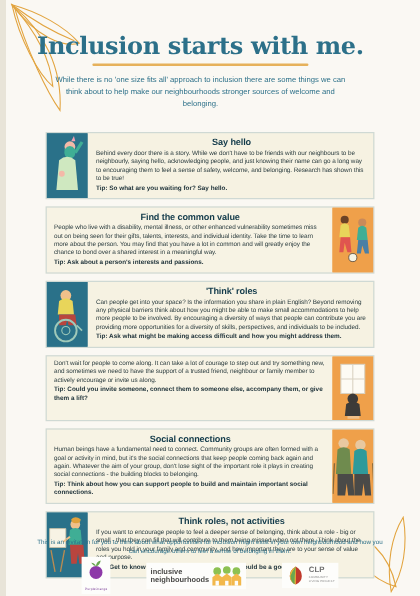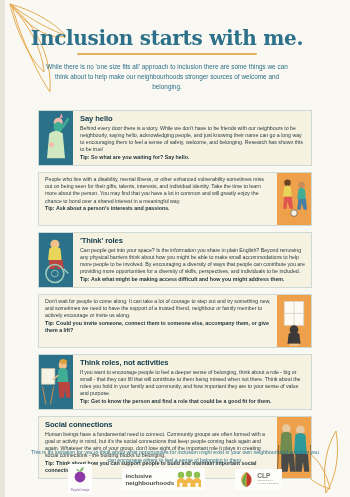--- a/index.html
+++ b/index.html
@@ -83,20 +83,21 @@
     flex: 1 1 auto;
     padding: 3px 5px 4px 6px;
   }
   .card-body.left-pad { padding-left: 7px; }
   .h {
     font-size: 7.6px;
     font-weight: bold;
     color: #123a4a;
     margin-bottom: 1.5px;
     letter-spacing: -0.1px;
+    text-align: center;
   }
   .p {
     font-size: 5.3px;
     line-height: 7.2px;
     color: #2b3c3f;
     letter-spacing: -0.05px;
   }
   .tip {
     font-size: 5.3px;
     line-height: 7.2px;
@@ -201,20 +202,21 @@
           <circle cx="11" cy="9" r="3" fill="#6b4226"></circle>
           <path d="M8 13 q3-3 6 0 l1 9 h-8z" fill="#e8d55a"></path>
           <path d="M8 22 l-1 11 h3 l1-7 2 7h3 l-1-11z" fill="#e0554f"></path>
           <circle cx="24" cy="11" r="3" fill="#c98a5a"></circle>
           <path d="M21 15 q3-3 6 0 l1 9 h-8z" fill="#3fae95"></path>
           <path d="M21 24 l-1 10h3l1-6 2 6h3 l-1-10z" fill="#4a7fa5"></path>
           <circle cx="17" cy="37" r="3" fill="#f7f3e4" stroke="#333" stroke-width=".5"></circle>
         </svg>
       </div>
       <div class="card-body">
+        <div class="h">Find the common value</div>
         <div class="p">People who live with a disability, mental illness, or other enhanced vulnerability sometimes miss out on being seen for their gifts, talents, interests, and individual identity.  Take the time to learn more about the person. You may find that you have a lot in common and will greatly enjoy the chance to bond over a shared interest in a meaningful way.</div>
         <div class="tip">Tip: Ask about a person's interests and passions.</div>
       </div>
     </div>
 
     <div class="card">
       <div class="card-img bg-teal">
         <svg viewBox="0 0 34 48" width="34" height="100%" preserveAspectRatio="xMidYMid slice">
           <rect width="34" height="48" fill="#2a7189"></rect>
           <circle cx="16" cy="10" r="4" fill="#f0c08a"></circle>
@@ -239,60 +241,60 @@
           <rect x="8" y="6" width="18" height="22" fill="#fdfbf4" stroke="#d9d2c2" stroke-width=".8"></rect>
           <path d="M17 6 v22 M8 17 h18" stroke="#d9d2c2" stroke-width=".8"></path>
           <circle cx="17" cy="32" r="4" fill="#3c3a38"></circle>
           <path d="M12 36 q5-4 10 0 l1 9 h-12z" fill="#3c3a38"></path>
           <path d="M13 45 h9 v2 h-9z" fill="#f0c08a"></path>
         </svg>
       </div>
       <div class="card-body">
         <div class="p">Don't wait for people to come along. It can take a lot of courage to step out and try something new, and sometimes we need to have the support of a trusted friend, neighbour or family member to actively encourage or invite us along.</div>
         <div class="tip">Tip: Could you invite someone, connect them to someone else, accompany them, or give them a lift?</div>
+      </div>
+    </div>
+
+    <div class="card alt">
+      <div class="card-img bg-orange right">
+        <svg viewBox="0 0 34 48" width="34" height="100%" preserveAspectRatio="xMidYMid slice">
+          <rect width="34" height="48" fill="#efa04a"></rect>
+          <circle cx="11" cy="9" r="3.4" fill="#e8c8a0"></circle>
+          <path d="M7 13 q4-3 8 0 l1 16 h-10z" fill="#6f8b4e"></path>
+          <path d="M7 29 h10 l1 14 h-4 l-1-8-1 8 h-5z" fill="#4a4a48"></path>
+          <circle cx="22" cy="10" r="3.4" fill="#e8c8a0"></circle>
+          <path d="M18 14 q4-3 8 0 l1 15 h-10z" fill="#2f9a9a"></path>
+          <path d="M18 29 h10 l1 14 h-4 l-1-8-1 8 h-5z" fill="#4a4a48"></path>
+          <path d="M5 22 l-1 20 M30 22 l1 20" stroke="#8a6a3a" stroke-width=".9" fill="none"></path>
+        </svg>
+      </div>
+      <div class="card-body">
+        <div class="h">Social connections</div>
+        <div class="p">Human beings have a fundamental need to connect. Community groups are often formed with a goal or activity in mind, but it's the social connections that keep people coming back again and again. Whatever the aim of your group, don't lose sight of the important role it plays in creating social connections - the building blocks to belonging.</div>
+        <div class="tip">Tip: Think about how you can support people to build and maintain important social connections.</div>
       </div>
     </div>
 
     <div class="card">
       <div class="card-img bg-teal">
         <svg viewBox="0 0 34 48" width="34" height="100%" preserveAspectRatio="xMidYMid slice">
           <rect width="34" height="48" fill="#2a7189"></rect>
           <path d="M4 12 h12 v14 h-12z" fill="#f7f3e4" stroke="#c8bfa4" stroke-width=".6"></path>
           <path d="M5 28 l3 16 M15 28 l-3 16" stroke="#b98b52" stroke-width="1"></path>
           <circle cx="23" cy="9" r="3.6" fill="#f0c08a"></circle>
           <path d="M20 5 q3-3 7 0 q0 3-3.5 3 q-3.5 0-3.5-3z" fill="#e0a23c"></path>
           <path d="M19 13 q4-3 8 0 l1 11 h-10z" fill="#3fae95"></path>
           <path d="M19 24 h10 l1 14 h-4 l-1-8 -1 8 h-4z" fill="#b9453e"></path>
           <path d="M19 18 l-5 4" stroke="#f0c08a" stroke-width="1.4"></path>
         </svg>
       </div>
       <div class="card-body left-pad">
         <div class="h">Think roles, not activities</div>
         <div class="p">If you want to encourage people to feel a deeper sense of belonging, think about a role - big or small - that they can fill that will contribute to them being missed when not there. Think about the roles you hold in your family and community, and how important they are to your sense of value and purpose.</div>
         <div class="tip">Tip: Get to know the person and find a role that could be a good fit for them.</div>
-      </div>
-    </div>
-
-    <div class="card alt">
-      <div class="card-img bg-orange right">
-        <svg viewBox="0 0 34 48" width="34" height="100%" preserveAspectRatio="xMidYMid slice">
-          <rect width="34" height="48" fill="#efa04a"></rect>
-          <circle cx="11" cy="9" r="3.4" fill="#e8c8a0"></circle>
-          <path d="M7 13 q4-3 8 0 l1 16 h-10z" fill="#6f8b4e"></path>
-          <path d="M7 29 h10 l1 14 h-4 l-1-8-1 8 h-5z" fill="#4a4a48"></path>
-          <circle cx="22" cy="10" r="3.4" fill="#e8c8a0"></circle>
-          <path d="M18 14 q4-3 8 0 l1 15 h-10z" fill="#2f9a9a"></path>
-          <path d="M18 29 h10 l1 14 h-4 l-1-8-1 8 h-5z" fill="#4a4a48"></path>
-          <path d="M5 22 l-1 20 M30 22 l1 20" stroke="#8a6a3a" stroke-width=".9" fill="none"></path>
-        </svg>
-      </div>
-      <div class="card-body">
-        <div class="h">Social connections</div>
-        <div class="p">Human beings have a fundamental need to connect. Community groups are often formed with a goal or activity in mind, but it's the social connections that keep people coming back again and again. Whatever the aim of your group, don't lose sight of the important role it plays in creating social connections - the building blocks to belonging.</div>
-        <div class="tip">Tip: Think about how you can support people to build and maintain important social connections.</div>
       </div>
     </div>
 
   </div>
 
   <div class="footer-text">This is an invitation for you to think about what opportunities for inclusion might exist in your own neighbourhood and how you can encourage others to feel a sense of belonging in them.</div>
 
   <div class="logos">
 
     <div class="logo">

